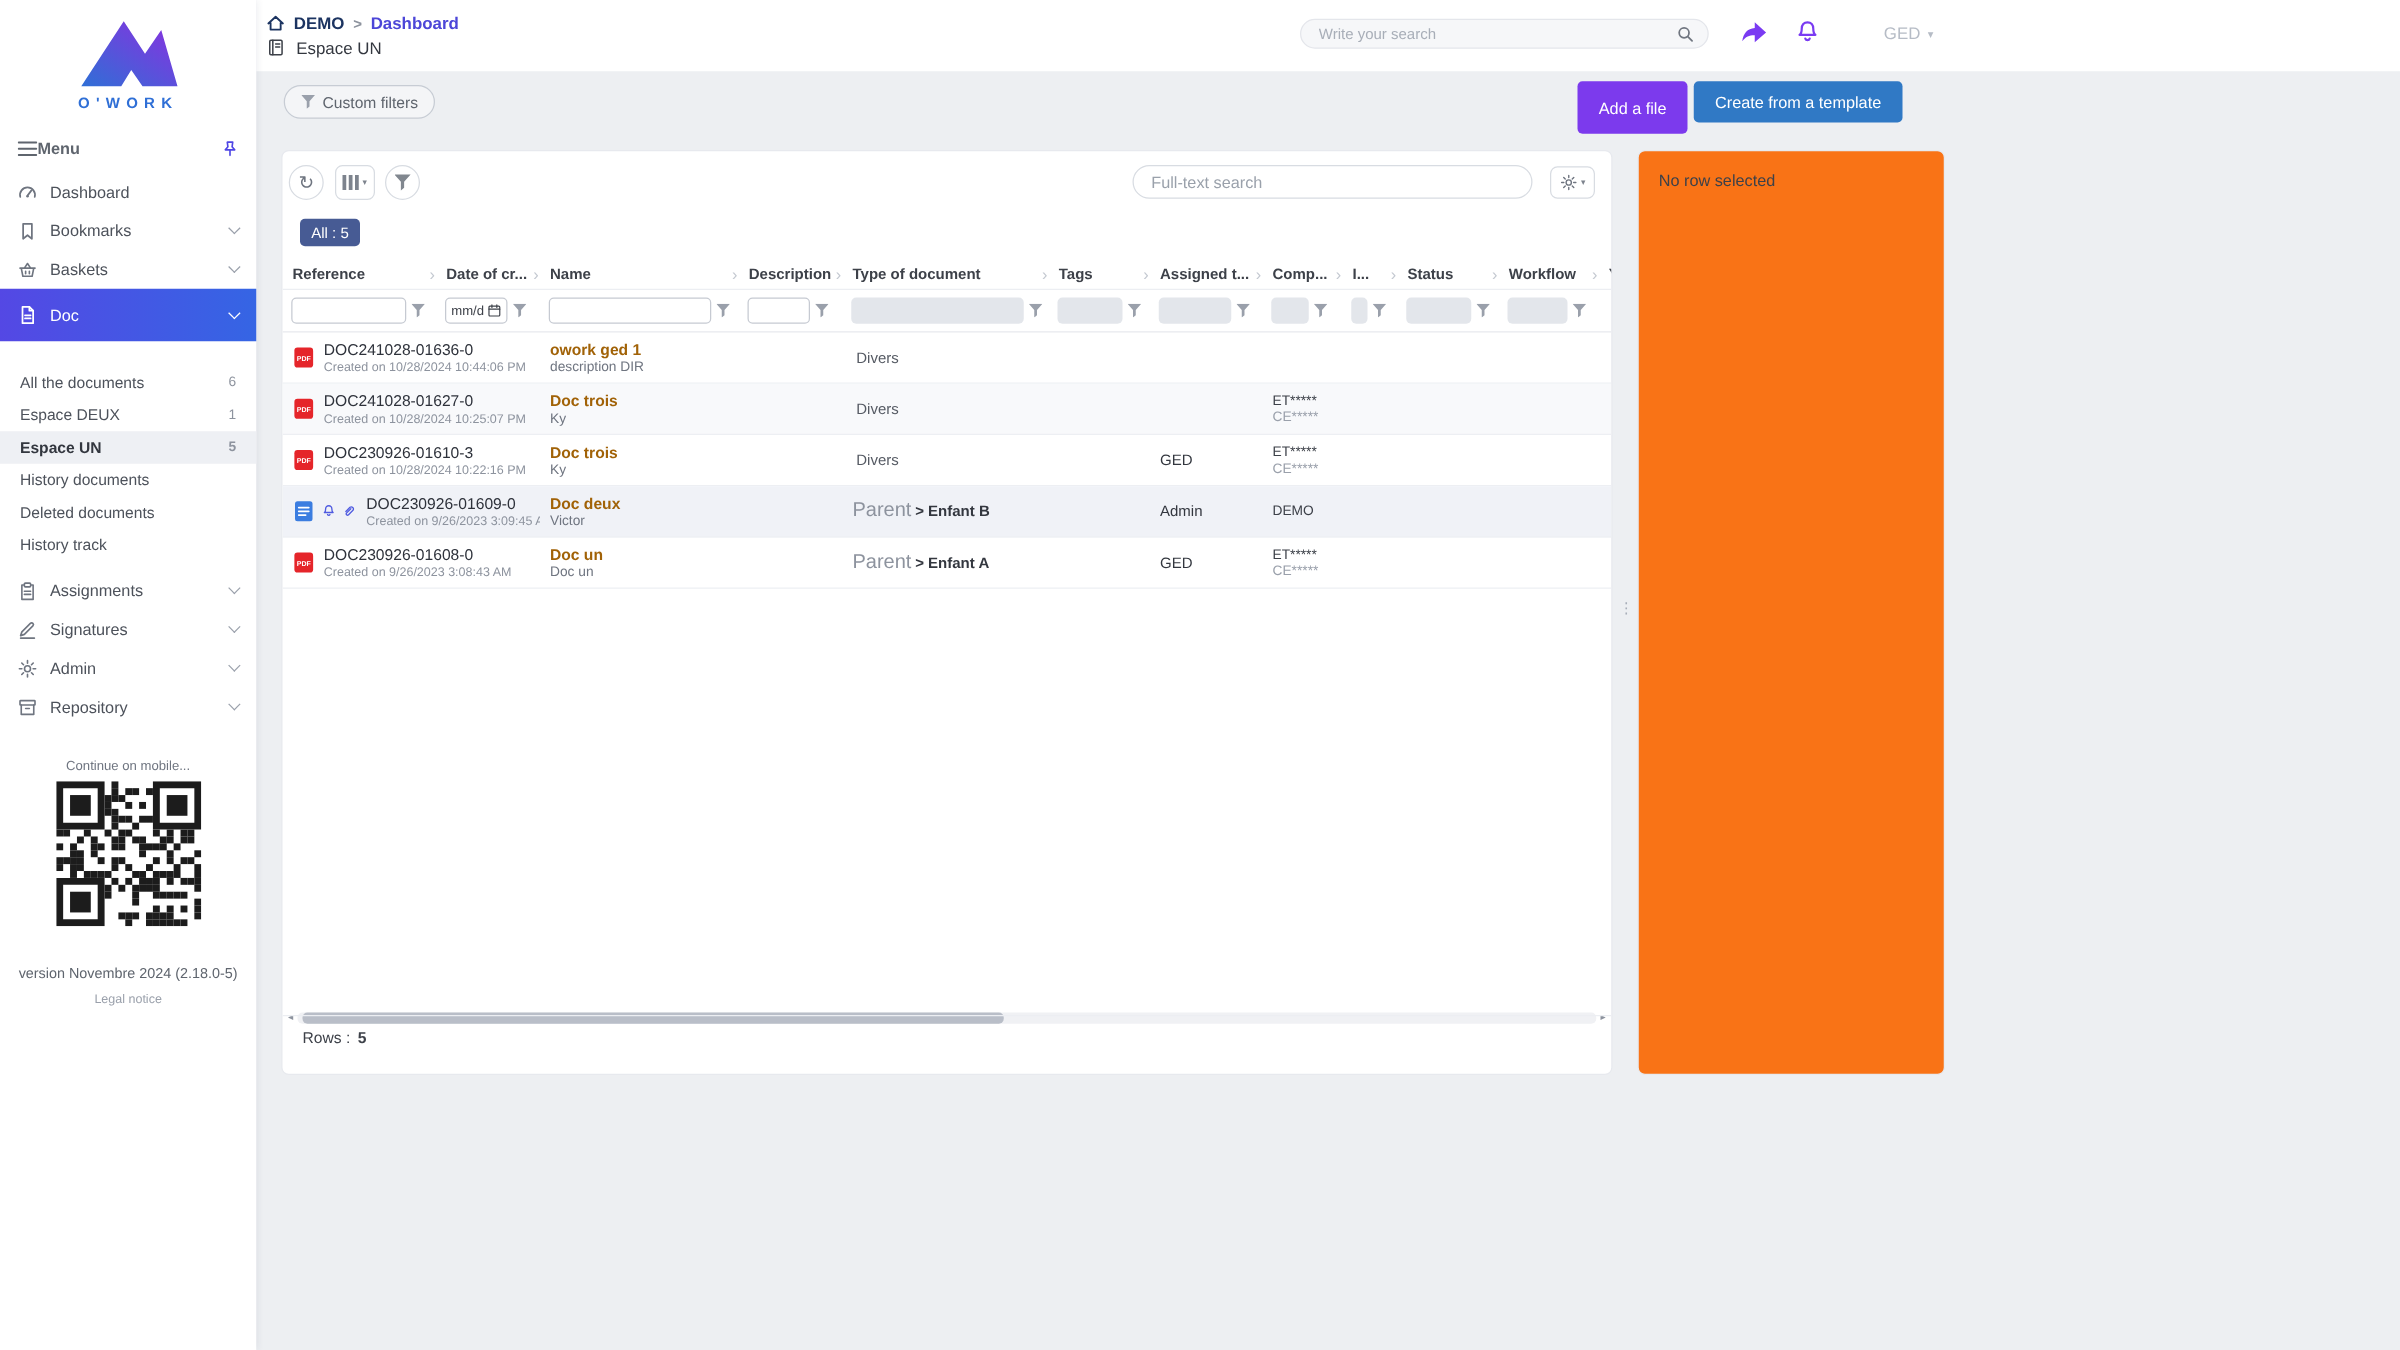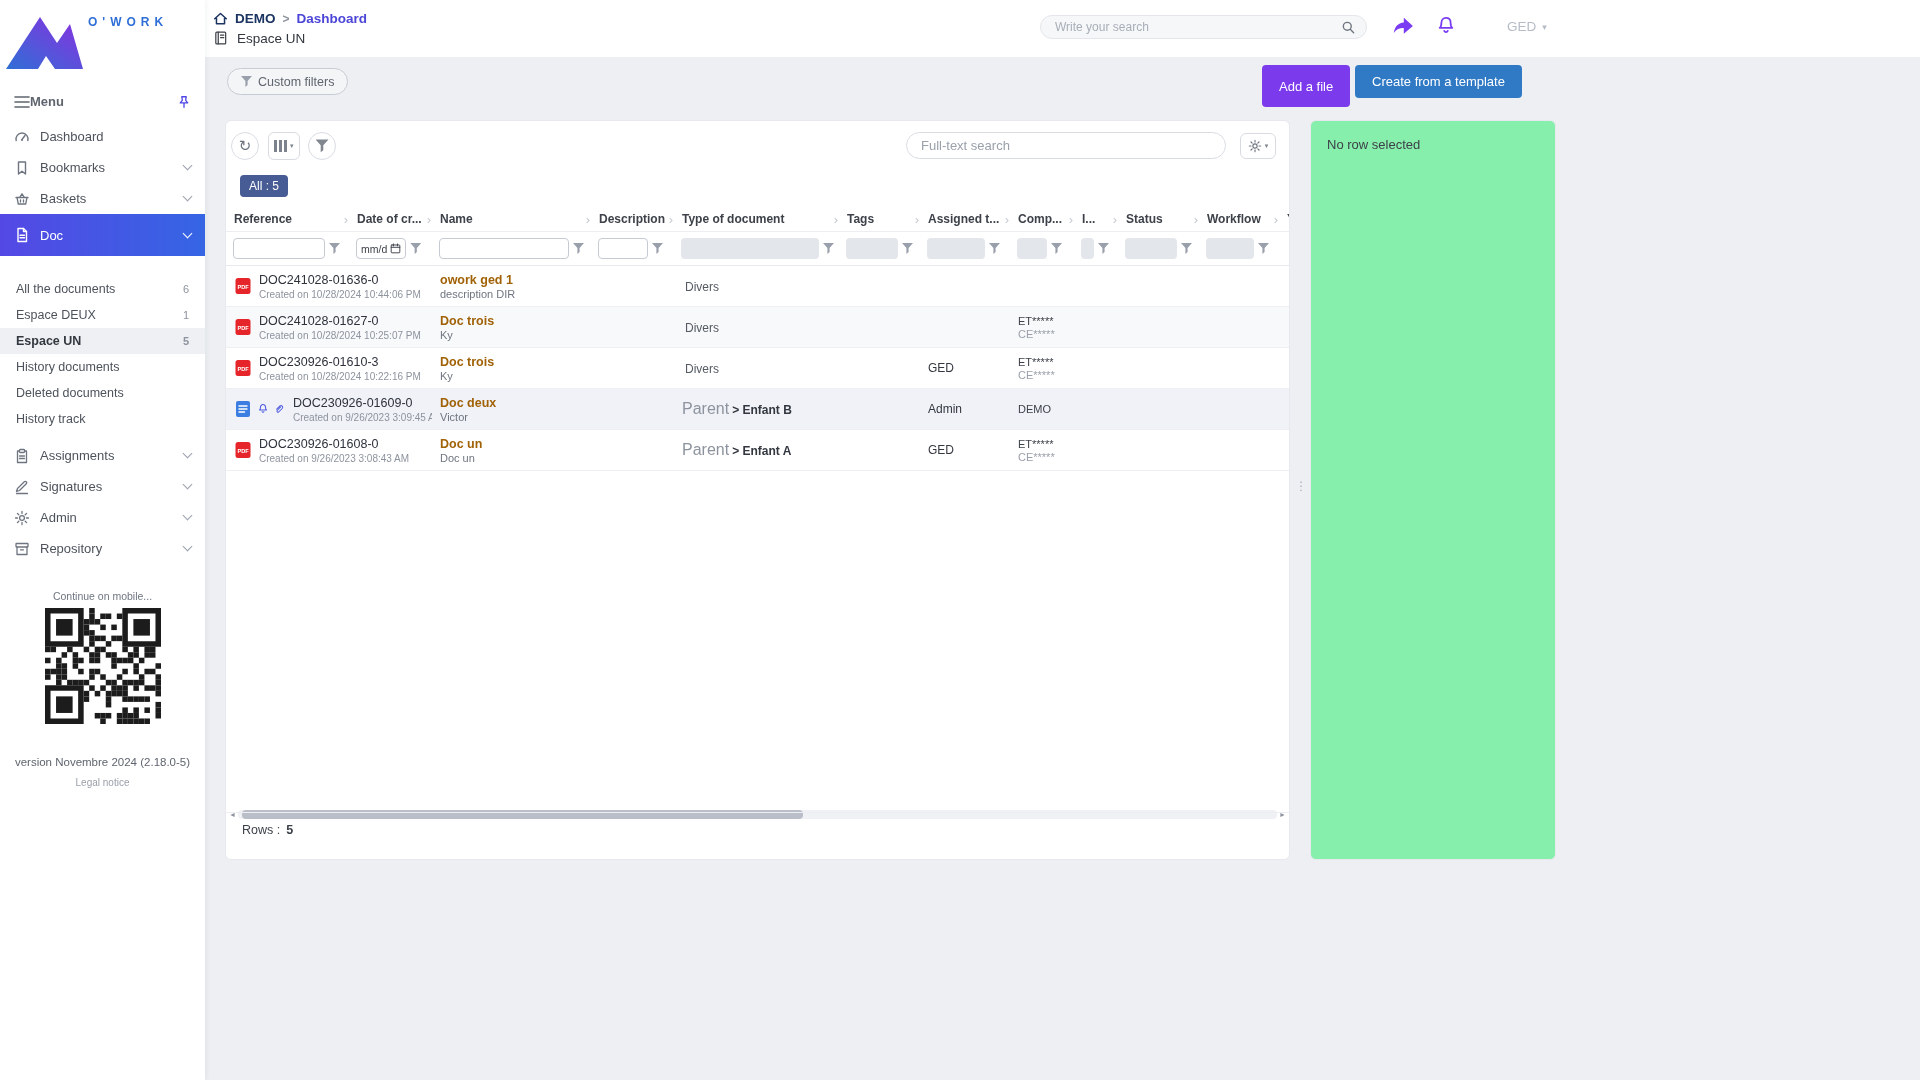--- a/index.html
+++ b/index.html
@@ -4,21 +4,21 @@
 <style>
   *{margin:0;padding:0;box-sizing:border-box;font-family:"Liberation Sans",sans-serif}
   html,body{width:1920px;height:1080px;overflow:hidden}
   body{background:#edeff2;color:#3d4149;position:relative;font-size:13px}
   svg{display:block}
   button{background:none;border:none;cursor:pointer;font-family:inherit}
   input{font-family:inherit;outline:none}
 
   
   .sidebar{position:absolute;left:0;top:0;width:205px;height:1080px;background:#fff;box-shadow:1px 0 5px rgba(40,50,80,.07);z-index:5;display:flex;flex-direction:column}
-  .logo{padding:12px 0 4px;display:flex;flex-direction:row;}
+  .logo{padding:12px 0 4px;display:flex;flex-direction:column;align-items:center}
   .logo-text{font-size:12px;font-weight:bold;color:#2f6fd6;letter-spacing:5px;margin-top:3px}
   .menu-row{display:flex;align-items:center;padding:18px 14px 12px;color:#5f656e;font-weight:bold;font-size:13px}
   .menu-row .pin{margin-left:auto}
   .nav-item{display:flex;align-items:center;gap:10px;height:31px;padding:0 14px;font-size:13px;color:#4d525b;cursor:pointer}
   .nav-item .nlabel{flex:1}
   .chev{width:7px;height:7px;border-right:1.6px solid #9aa0ab;border-bottom:1.6px solid #9aa0ab;transform:rotate(45deg);margin-top:-4px;flex:none}
   .nav-item.active{background:linear-gradient(90deg,#5448e4,#3565e4);color:#fff;font-weight:normal;height:42px}
   .nav-item.active .chev{border-color:#fff}
   .sub-group{padding:20px 0 8px}
   .sub-item{display:flex;align-items:center;height:26px;padding:0 16px;font-size:12.5px;color:#4d525b;cursor:pointer}
@@ -101,21 +101,21 @@
   .c1{font-size:11px;color:#3d4149}
   .c2{font-size:11px;color:#9aa0ab;margin-top:1px}
 
   .hscroll{position:absolute;left:3px;right:3px;bottom:39px;height:12px;display:flex;align-items:center;gap:2px}
   .sarrow{font-size:7px;color:#8d939e;cursor:pointer}
   .track{flex:1;height:9px;background:#f0f1f4;border-radius:4px;position:relative}
   .thumb{position:absolute;left:4px;top:0;width:54%;height:9px;background:#b9bec8;border-radius:4px}
   .tfooter{position:absolute;left:0;right:0;bottom:12px;height:35px;border-top:1px solid #eceef2;display:flex;align-items:center;gap:6px;padding:0 16px;font-size:12.5px;color:#3d4149}
 
   
-  .detail-panel{position:absolute;left:1310px;top:120px;width:246px;height:740px;background:#86efac;border:1px solid #e7e9ee;border-radius:6px;padding:16px;font-size:13px;color:#3d4149}
+  .detail-panel{position:absolute;left:1310px;top:120px;width:246px;height:740px;background:#f97316;border:1px solid #e7e9ee;border-radius:6px;padding:16px;font-size:13px;color:#3d4149}
   .drag{position:absolute;left:1295px;top:482px;display:flex;color:#a7adb8;font-size:12px;line-height:9px;letter-spacing:-1px;cursor:col-resize}
 </style>
 </head>
 <body>
 
 <aside class="sidebar">
   <div class="logo">
     <svg width="88" height="60" viewBox="0 0 88 60">
       <defs>
           <linearGradient id="lg1" x1="0" y1="1" x2="1" y2="0">

